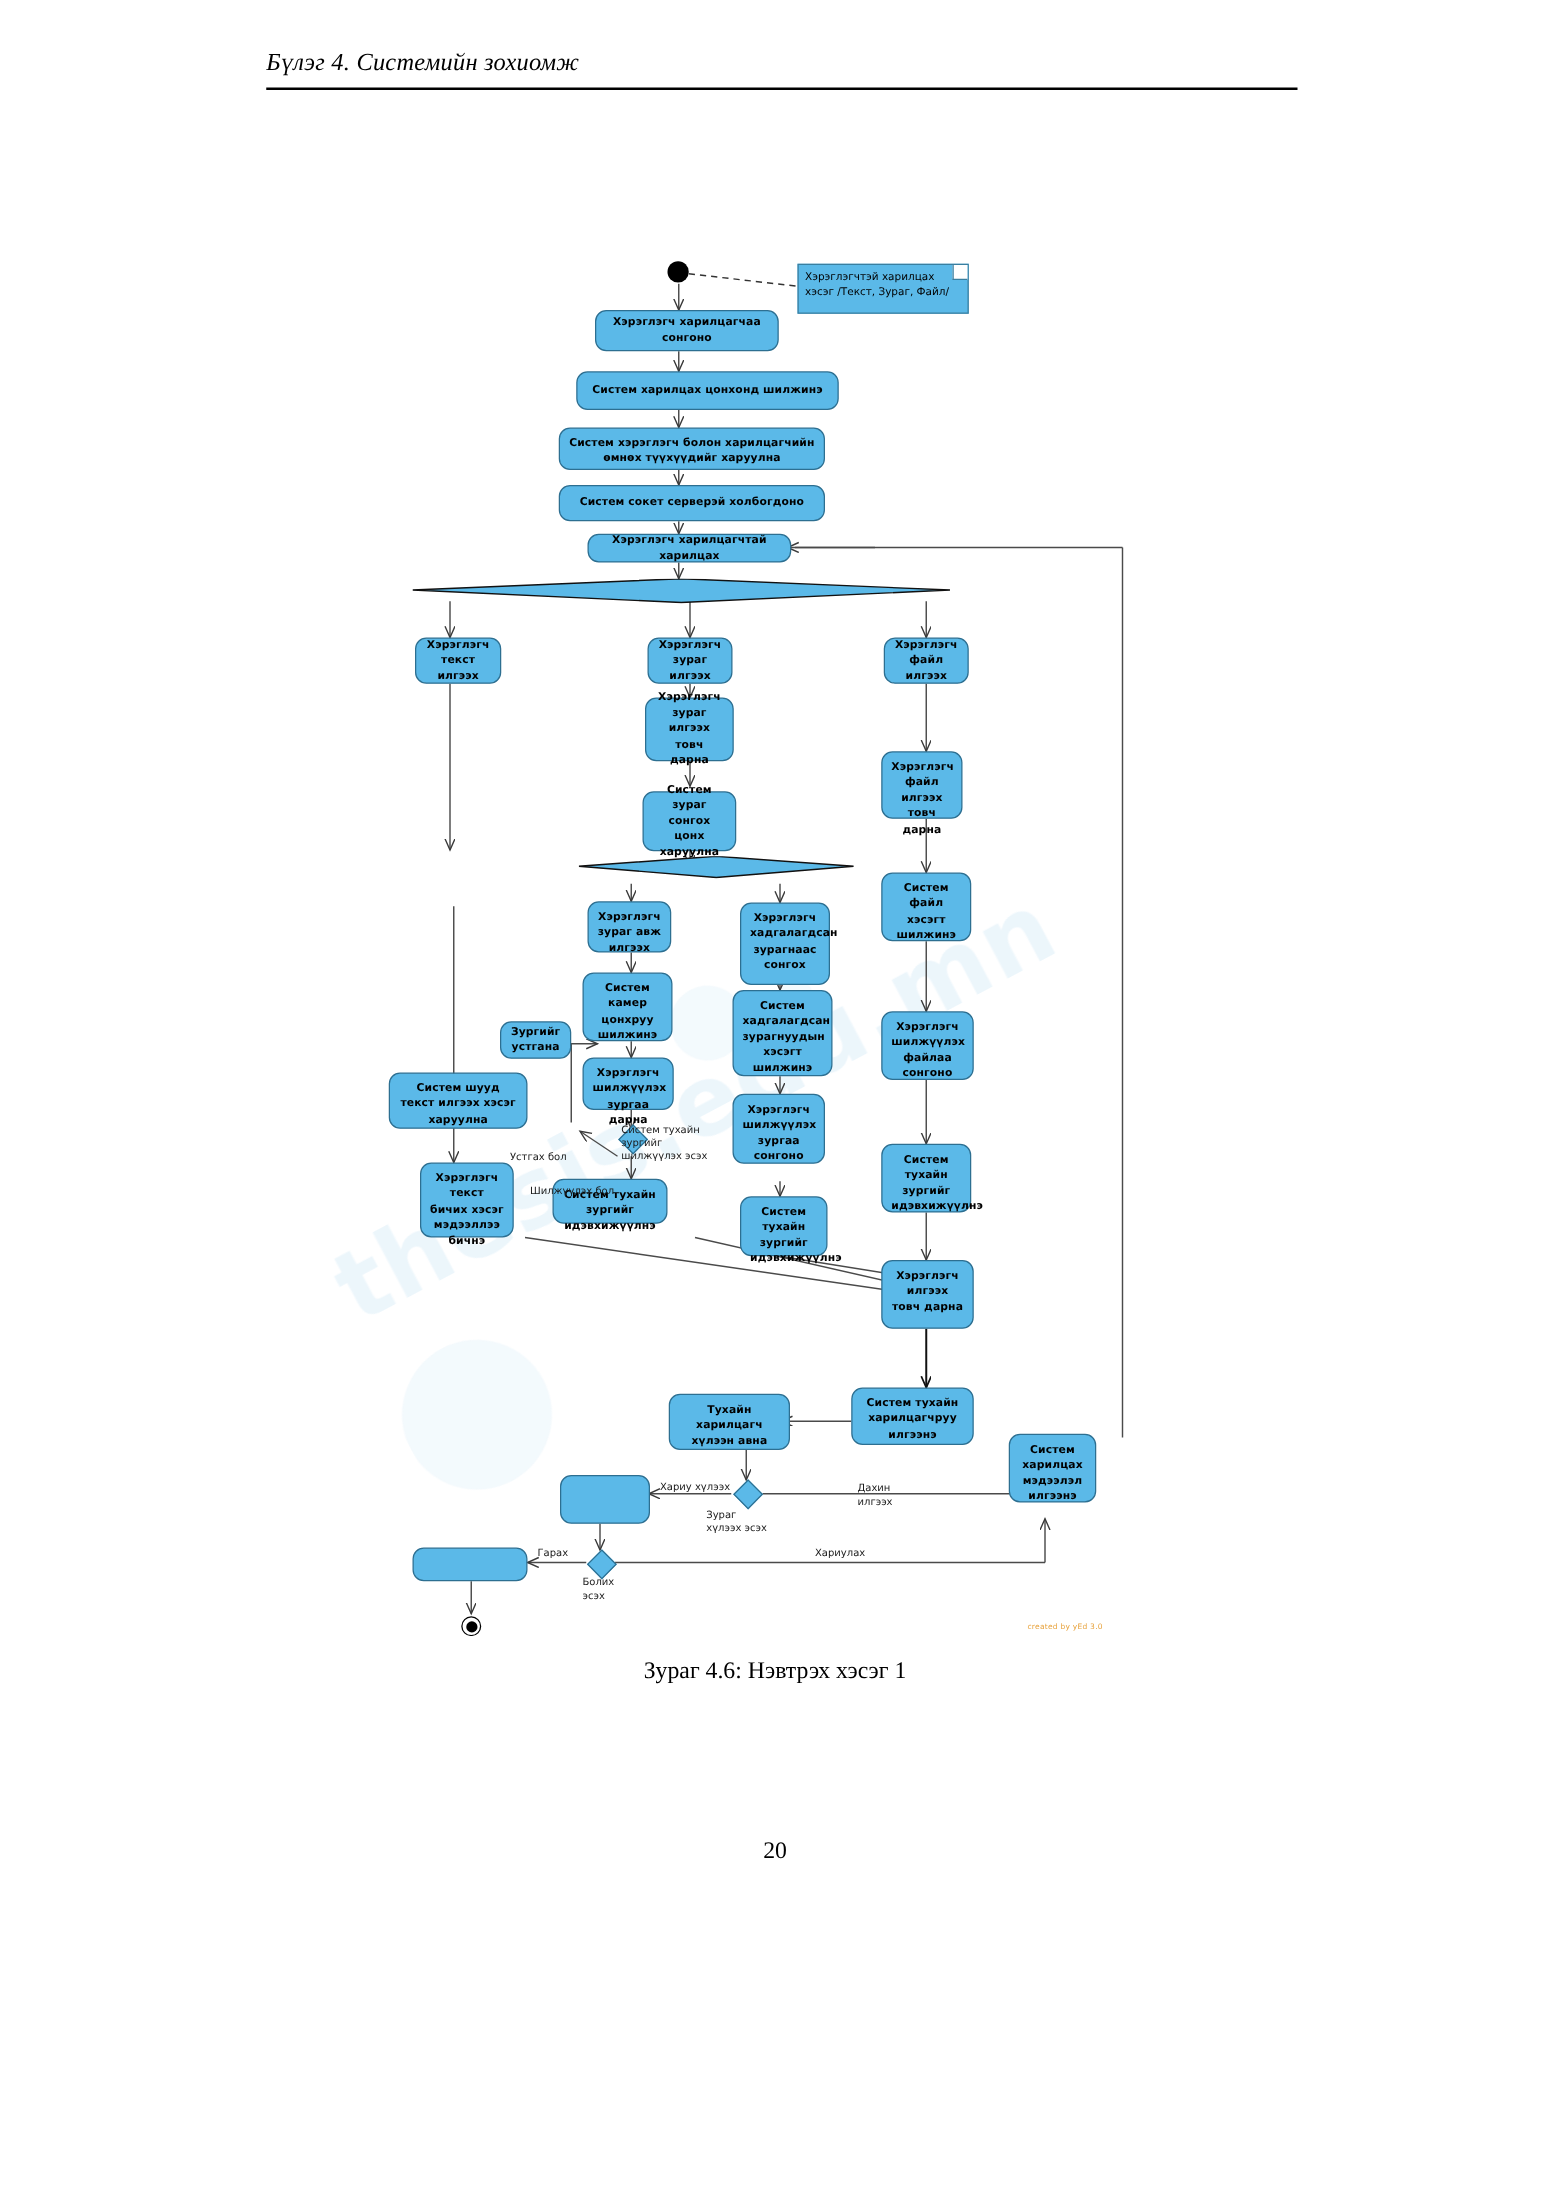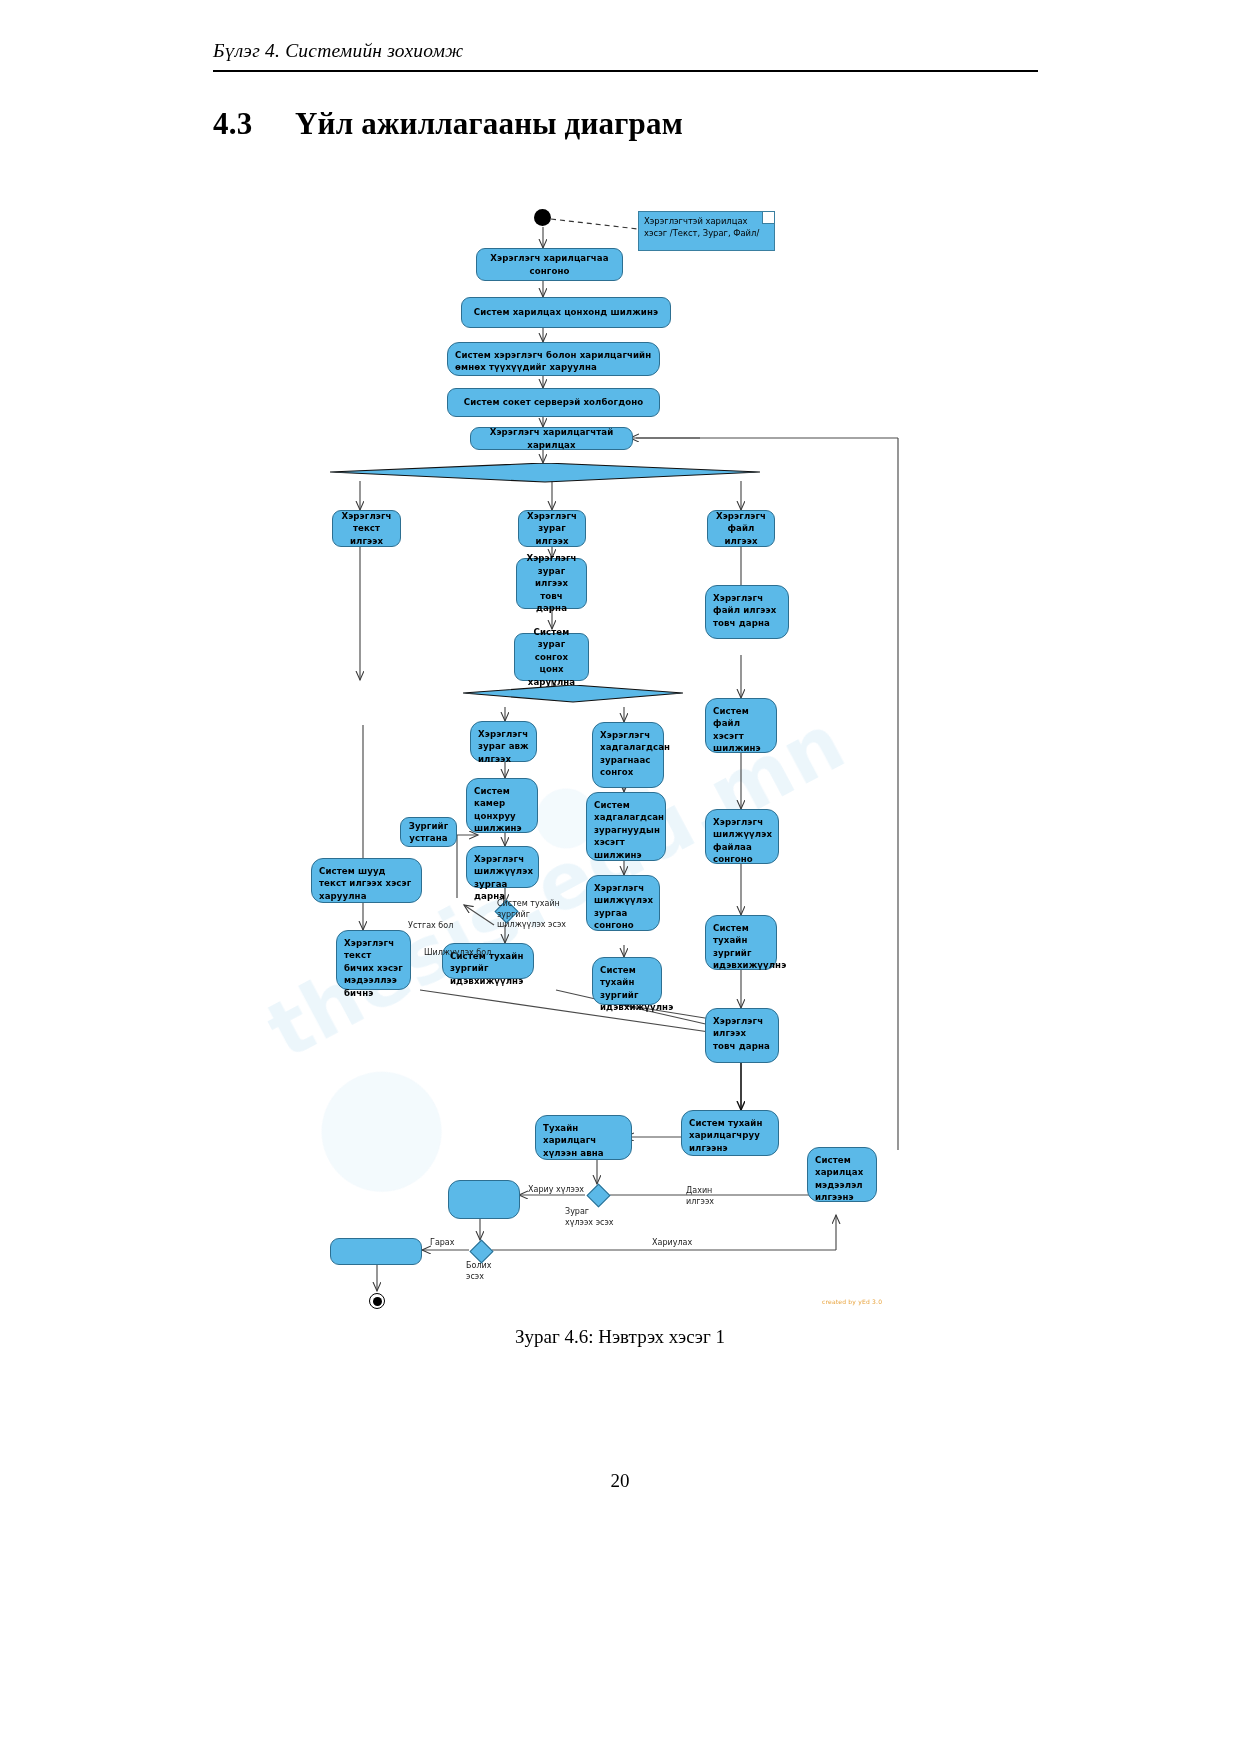--- a/index.html
+++ b/index.html
@@ -18,21 +18,21 @@
   #page-number{position:absolute;left:0;top:1470px;width:1240px;text-align:center;font-size:19px;}
 
   
   #diagram{position:absolute;left:0px;top:185px;width:1240px;height:1120px;}
   #edges{position:absolute;left:0;top:0;width:1240px;height:1120px;}
 
   .node{position:absolute;box-sizing:border-box;background:#5BB9E8;border:1.2px solid #2d6f91;
         border-radius:9px;color:#000;font-family:"DejaVu Sans",sans-serif;font-weight:bold;
         font-size:8.6px;line-height:12.4px;padding:6px 7px;letter-spacing:.1px;}
   .node.ctr{display:flex;align-items:center;justify-content:center;text-align:center;}
-  .node.lft{text-align:left;border-radius:12px;}
+  .node.lft{text-align:center;}
 
   .note{position:absolute;background:#5BB9E8;border:1.1px solid #3a7fa0;color:#000;
         font-family:"DejaVu Sans",sans-serif;font-size:8.4px;line-height:11.6px;
         padding:4px 5px;box-sizing:border-box;}
   .note .fold{position:absolute;right:0;top:0;width:11px;height:11px;background:#ffffff;
         border-left:1.1px solid #3a7fa0;border-bottom:1.1px solid #3a7fa0;}
 
   .start-node{position:absolute;width:17px;height:17px;border-radius:50%;background:#000;}
   .end-outer{position:absolute;width:16px;height:16px;border-radius:50%;border:1.7px solid #000;box-sizing:border-box;background:#fff;}
   .end-inner{position:absolute;width:9px;height:9px;border-radius:50%;background:#000;}
@@ -52,23 +52,20 @@
   .wdot{position:absolute;border-radius:50%;background:#D7ECF7;}
 </style>
 </head>
 <body>
 
 <div id="page">
 
   <div id="running-head">Бүлэг 4.  Системийн зохиомж</div>
   <div id="head-rule"></div>
 
-  <div id="section-title">
-    <span class="num">4.3</span><span>Үйл ажиллагааны диаграм</span>
-  </div>
 
   <div id="diagram">
 
     <div id="watermark">
       <div class="wtxt">thesis.edu.mn</div>
       <div class="wdot" style="left:-10px;top:120px;width:120px;height:120px;"></div>
       <div class="wdot" style="left:330px;top:-40px;width:60px;height:60px;"></div>
       <div class="wdot" style="left:420px;top:-10px;width:26px;height:26px;"></div>
     </div>
 
@@ -242,21 +239,21 @@
 
     <div class="node lft" style="left:442px;top:758px;width:92px;height:36px;">
       <span>Систем тухайн зургийг идэвхижүүлнэ</span></div>
 
     <div class="node lft" style="left:592px;top:772px;width:70px;height:48px;">
       <span>Систем тухайн зургийг идэвхижүүлнэ</span></div>
 
     <div class="node lft" style="left:336px;top:745px;width:75px;height:60px;">
       <span>Хэрэглэгч текст бичих хэсэг мэдээллээ бичнэ</span></div>
 
-    <div class="node lft" style="left:705px;top:400px;width:84px;height:54px;">
+    <div class="node lft" style="left:705px;top:416px;width:65px;height:54px;">
       <span>Хэрэглэгч файл илгээх товч дарна</span></div>
 
     <div class="node lft" style="left:705px;top:513px;width:72px;height:55px;">
       <span>Систем файл хэсэгт шилжинэ</span></div>
 
     <div class="node lft" style="left:705px;top:624px;width:74px;height:55px;">
       <span>Хэрэглэгч шилжүүлэх файлаа сонгоно</span></div>
 
     <div class="node lft" style="left:705px;top:730px;width:72px;height:55px;">
       <span>Систем тухайн зургийг идэвхижүүлнэ</span></div>

